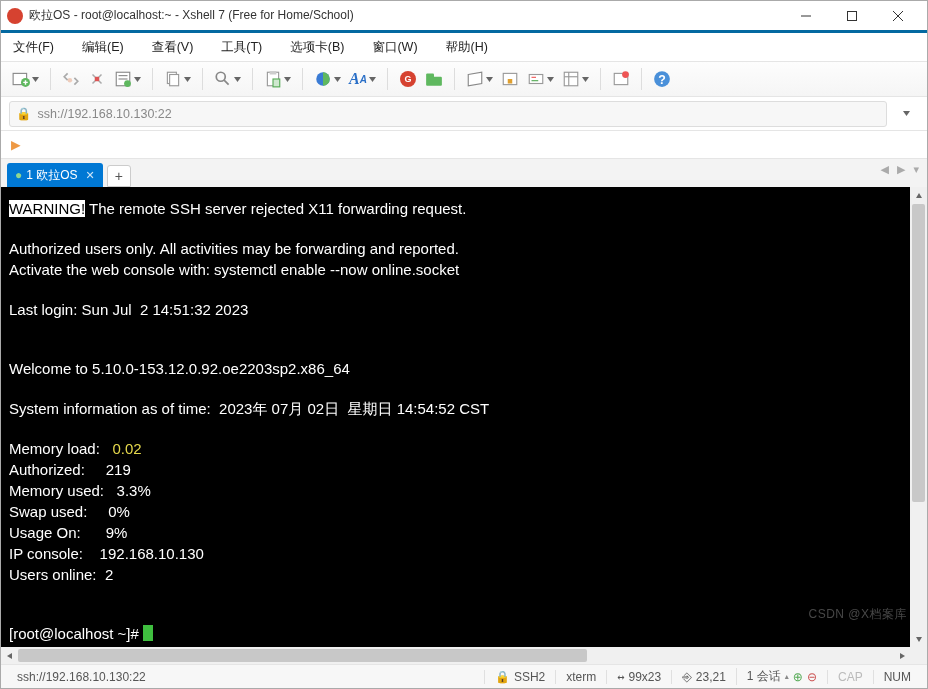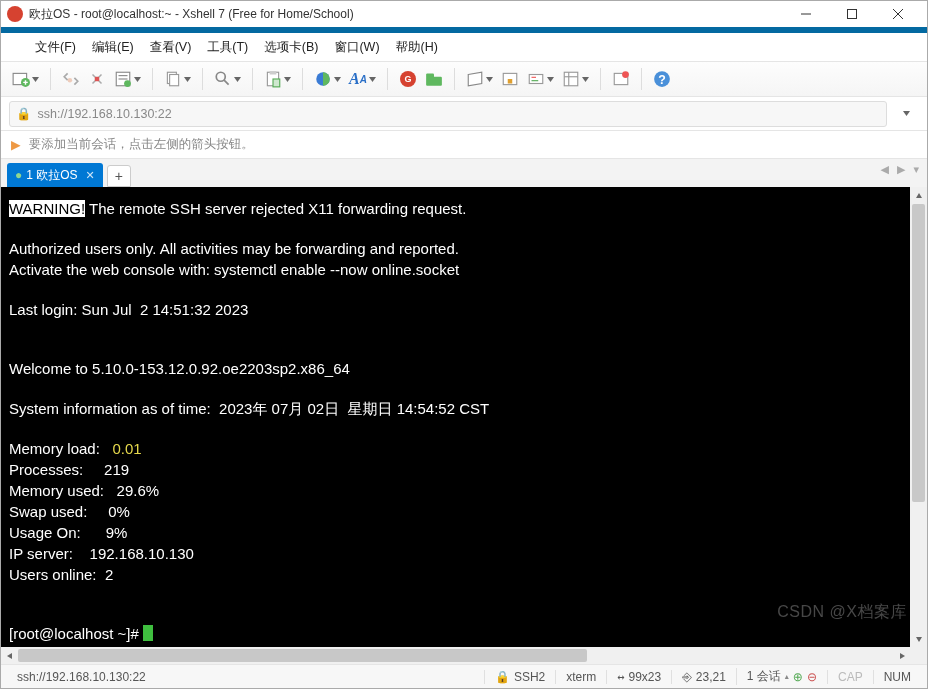--- a/index.html
+++ b/index.html
@@ -1,22 +1,22 @@
 <!DOCTYPE html>
 <html><head>
 <meta charset="utf-8">
 <style>
 * { margin:0; padding:0; box-sizing:border-box; font-family:"Microsoft YaHei","Segoe UI",Arial,sans-serif; }
 body { width:928px; height:689px; background:#fff; overflow:hidden; display:flex; flex-direction:column; border:1px solid #aaa; }
-.titlebar { height:32px; background:#fff; display:flex; align-items:center; border-bottom:6px solid #0369a1; padding:0 6px; }
+.titlebar { height:32px; background:#fff; display:flex; align-items:center; border-bottom:3px solid #0369a1; padding:0 6px; }
 .titlebar .app-icon { width:16px; height:16px; border-radius:50%; background:#d64230; margin-right:6px; }
 .titlebar .title { font-size:12px; color:#333; flex:1; }
 .winbtn { width:46px; height:30px; display:flex; align-items:center; justify-content:center; color:#555; font-family:Arial; font-size:13px; }
 .winbtn svg { width:10px; height:10px; stroke:#333; stroke-width:1; fill:none; }
-.menubar { height:28px; display:flex; align-items:center; padding:0 28px; gap:4px; background:#fff; }
+.menubar { height:28px; display:flex; align-items:center; padding:0 6px; gap:16px; background:#fff; }
 .menu-item { font-size:12.5px; color:#222; padding:4px 6px; }
 .toolbar { height:36px; background:linear-gradient(#fdfdfd,#f5f5f5); border-top:1px solid #e5e5e5; border-bottom:1px solid #e5e5e5; display:flex; align-items:center; padding:0 8px; gap:2px; }
 .tbtn { display:flex; align-items:center; gap:2px; padding:2px 3px; height:26px; border-radius:3px; }
 .tsep { width:1px; height:22px; background:#ddd; margin:0 6px; }
 .drop-arrow { width:7px; height:5px; }
 .drop-arrow polygon { fill:#666; }
 .icon { width:18px; height:18px; display:flex; align-items:center; justify-content:center; }
 .addrbar { height:34px; display:flex; align-items:center; padding:4px 8px; gap:6px; border-bottom:1px solid #e5e5e5; }
 .addr-input { flex:1; height:26px; border:1px solid #ddd; background:#f7f7f7; border-radius:3px; display:flex; align-items:center; padding:0 6px; font-size:12.5px; color:#888; }
 .addr-input .lock { color:#e0a030; margin-right:6px; }
@@ -43,21 +43,21 @@
 .statusbar { height:24px; border-top:1px solid #e5e5e5; background:#f7f7f7; display:flex; align-items:center; font-size:12px; color:#555; padding:0 6px; }
 .stat-left { flex:1; }
 .stat-cell { padding:0 10px; display:flex; align-items:center; gap:4px; }
 .stat-cell.b { border-left:1px solid #e0e0e0; }
 .lockmini { color:#e0a030; }
 .dd { font-size:8px; color:#888; }
 .dot-red { width:8px; height:8px; border-radius:50%; background:#d64230; }
 .inverse { background:#fff; color:#000; }
 .yellow { color:#e5d84c; }
 .green-cursor { display:inline-block; width:10px; height:16px; background:#3fbf3f; vertical-align:-2px; }
-.watermark { position:absolute; right:20px; bottom:24px; color:#777; font-size:16px; font-family:Arial; opacity:.6; letter-spacing:.5px; pointer-events:none; }
+.watermark { position:absolute; right:20px; bottom:24px; color:#777; font-size:12px; font-family:Arial; opacity:.6; letter-spacing:.5px; pointer-events:none; }
 </style>
 </head>
 <body>
 
 <div class="titlebar">
   <div class="app-icon"></div>
   <div class="title">欧拉OS - root@localhost:~ - Xshell 7 (Free for Home/School)</div>
   <div class="winbtn">
       <svg viewBox="0 0 10 10">
         <line x1="0" y1="5" x2="10" y2="5"></line>
@@ -268,21 +268,20 @@
   </div>
   <div class="addr-dd">
       <svg class="drop-arrow" viewBox="0 0 7 5">
         <polygon points="0,0 7,0 3.5,5"></polygon>
       </svg>
     </div>
 </div>
 
 <div class="hintbar">
   <span class="flag">▶</span>
-  <span>要添加当前会话，点击左侧的箭头按钮。</span>
 </div>
 
 <div class="tabbar">
   <div class="tab">
     <span style="color:#8fd68f">●</span>
     <span>1 欧拉OS</span>
     <span class="x">✕</span>
   </div>
   <div class="tab-plus">+</div>
   <div class="tab-nav">
@@ -298,26 +297,26 @@
 <span>Authorized users only. All activities may be forwarding and reported.</span>
 <span>Activate the web console with: systemctl enable --now online.socket</span>
 
 <span>Last login: Sun Jul  2 14:51:32 2023</span>
 
 
 <span>Welcome to 5.10.0-153.12.0.92.oe2203sp2.x86_64</span>
 
 <span>System information as of time:  2023年 07月 02日  星期日 14:54:52 CST</span>
 
-<span>Memory load:   </span><span class="yellow">0.01</span>
-<span>Processes:     </span><span>219</span>
-<span>Memory used:   </span><span>29.6%</span>
+<span>Memory load:   </span><span class="yellow">0.02</span>
+<span>Authorized:     </span><span>219</span>
+<span>Memory used:   </span><span>3.3%</span>
 <span>Swap used:     </span><span>0%</span>
 <span>Usage On:      </span><span>9%</span>
-<span>IP server:    </span><span>192.168.10.130</span>
+<span>IP console:    </span><span>192.168.10.130</span>
 <span>Users online:  </span><span>2</span>
 
 
 <span>[root@localhost ~]# </span><span class="green-cursor"></span></div>
 
   <div class="term-scroll">
     <div class="scroll-btn">
         <svg viewBox="0 0 8 8">
           <polygon points="4,1 7,6 1,6"></polygon>
         </svg>

